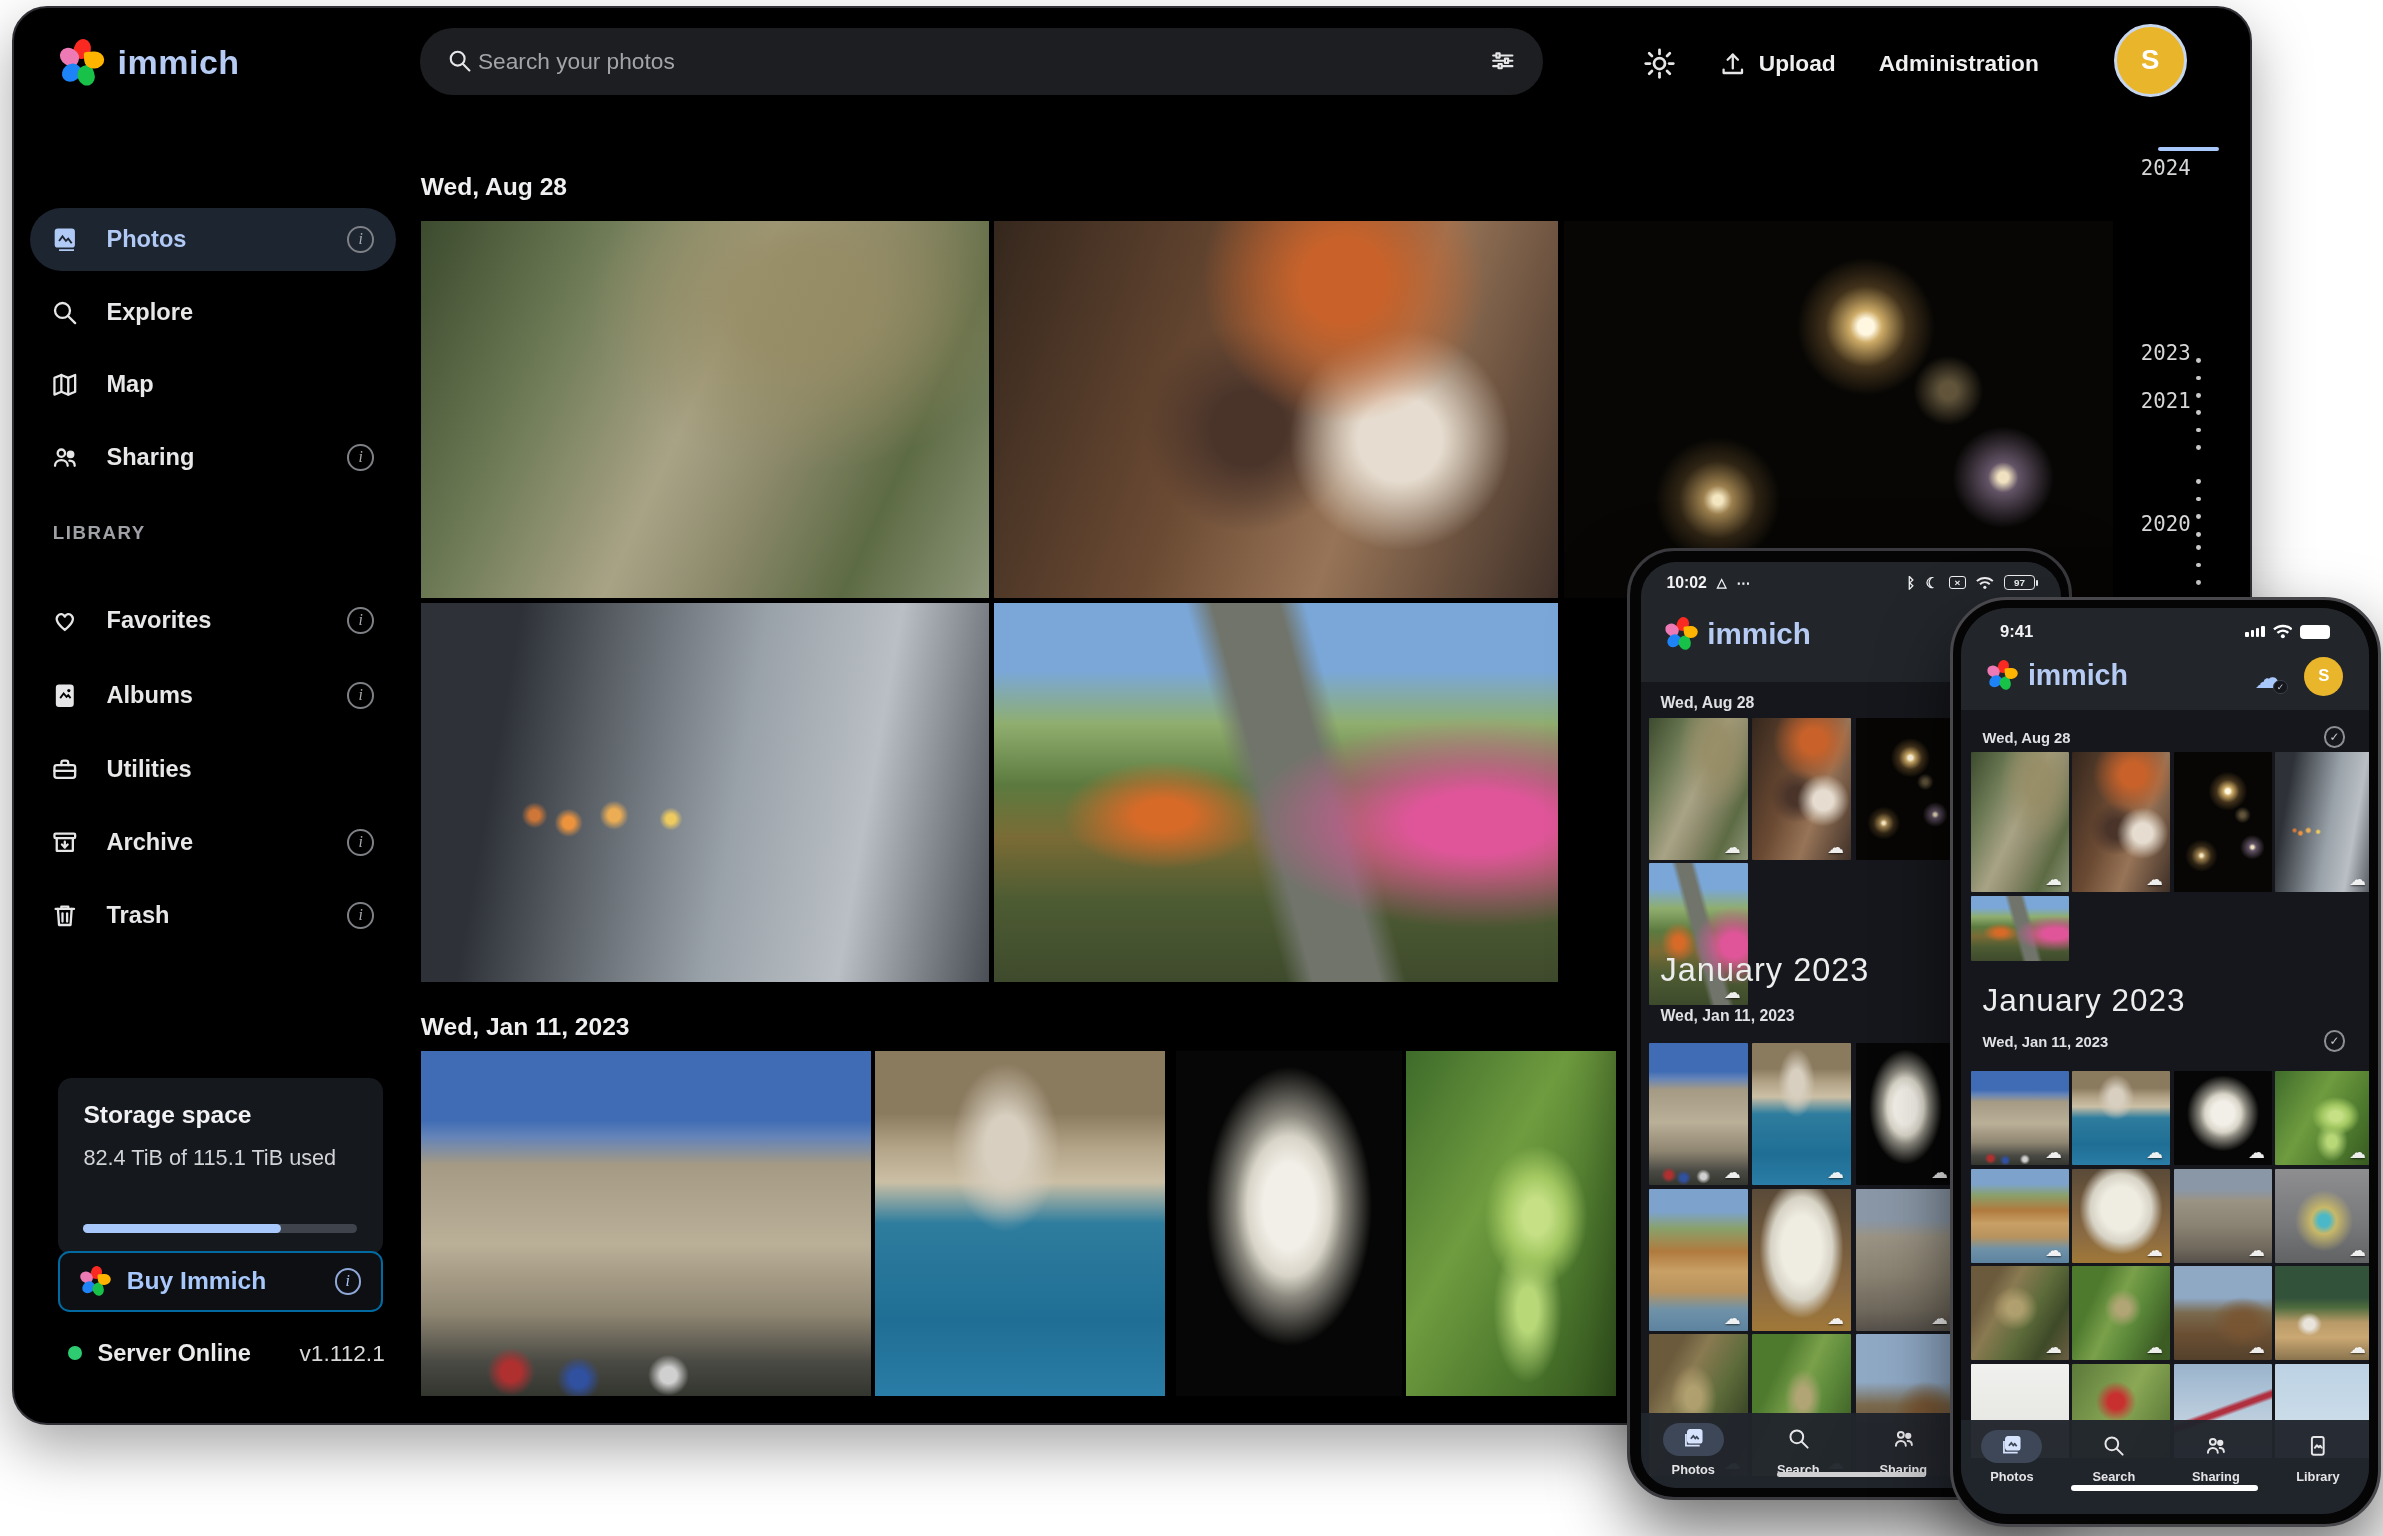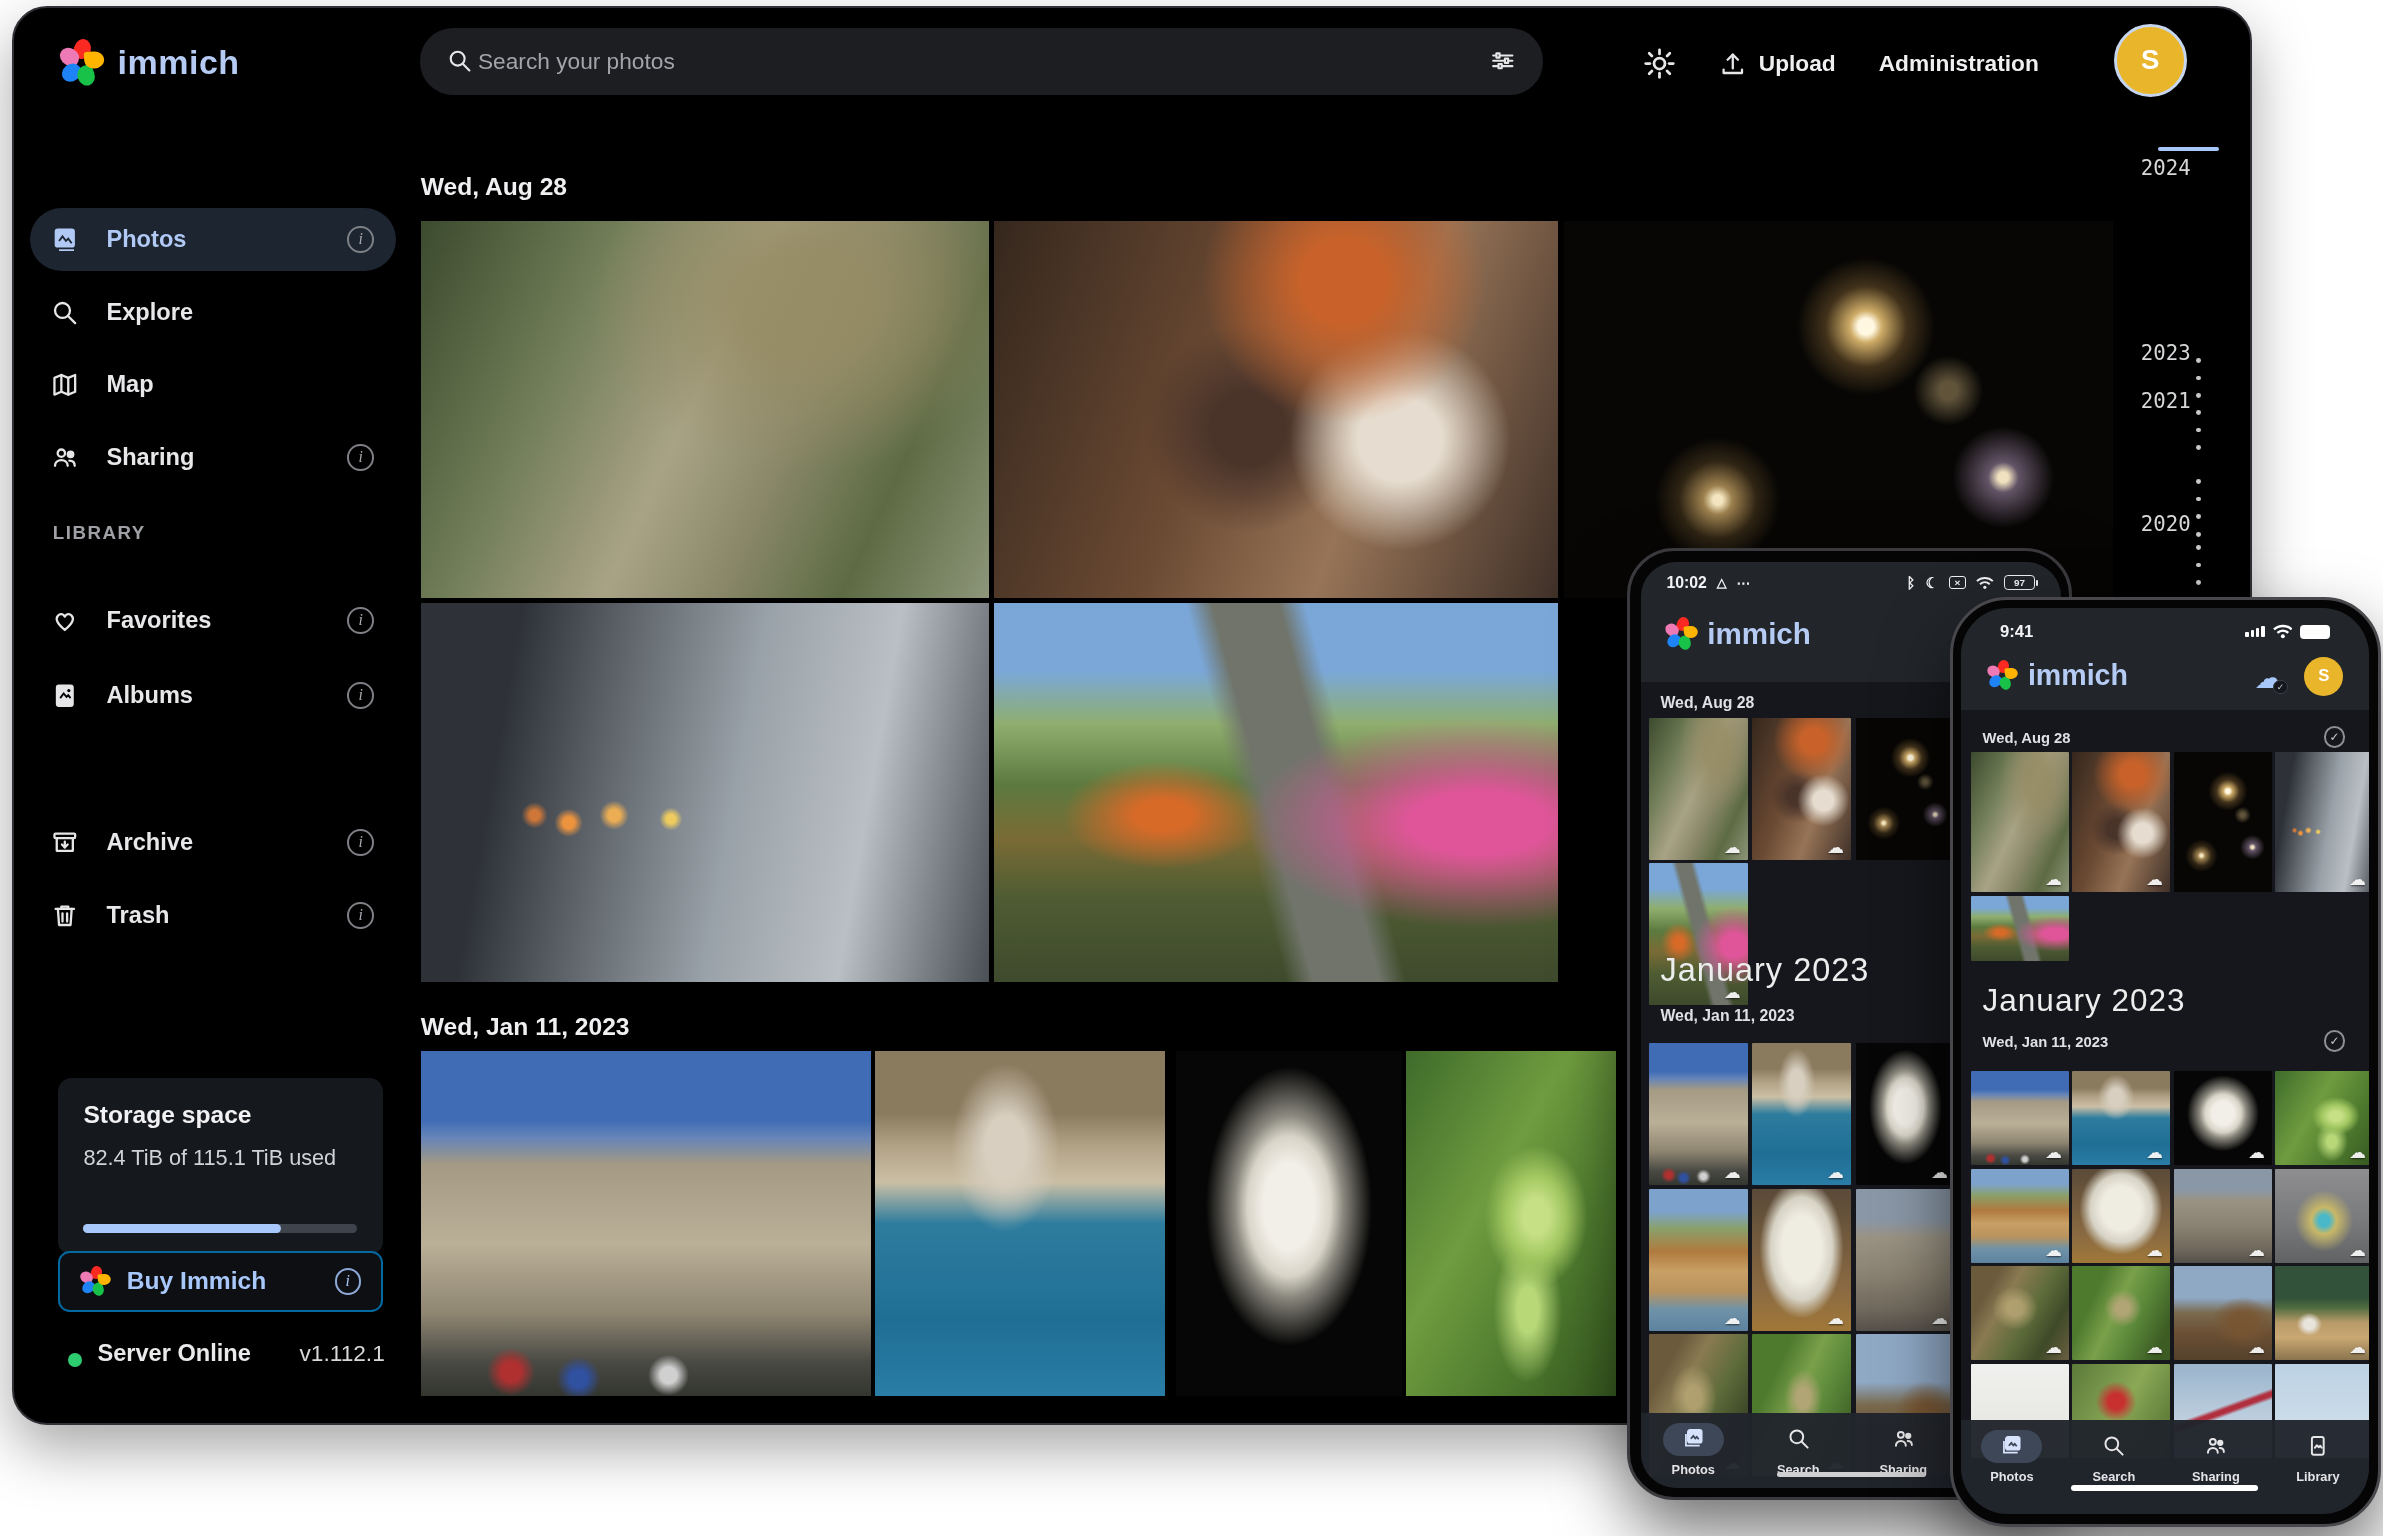--- a/index.html
+++ b/index.html
@@ -40,21 +40,21 @@
   .section-label { position:absolute; left:39px; top:514px; color:#9fa1a6; font-size:18.7px; font-weight:600; letter-spacing:1.5px; }
 
   .storage-card { position:absolute; left:44px; top:1070px; width:325px; height:177px; background:#15181d; border-radius:13.8px; padding:23.6px 25.6px; }
   .storage-title { color:#f2f2f4; font-size:24.6px; font-weight:700; }
   .storage-usage { color:#d2d3d6; font-size:21.7px; margin-top:15.8px; }
   .storage-track { position:absolute; left:25.6px; right:25.6px; bottom:21.7px; height:8.9px; border-radius:4.9px; background:#3f434b; }
   .storage-fill { height:8.9px; border-radius:4.9px; background:#a8c7fa; }
   .buy-btn { position:absolute; left:44px; top:1243px; width:325px; height:61px; background:#0d0f13; border:2px solid #0369a1;
              border-radius:11.8px; display:flex; align-items:center; padding:0 19.7px; gap:15.8px; }
   .buy-label { color:#a8c7fa; font-size:24.6px; font-weight:700; flex:1; }
-  .server-row { position:absolute; left:54px; top:1332px; width:317px; display:flex; align-items:flex-end; gap:15.8px; }
+  .server-row { position:absolute; left:54px; top:1332px; width:317px; display:flex; align-items:center; gap:15.8px; }
   .dot { width:13.8px; height:13.8px; border-radius:50%; background:#2ecc71; }
   .server-label { color:#eaeaec; font-size:23.6px; font-weight:600; flex:1; }
   .version { color:#d8d8da; font-size:22.7px; }
 
   
   .date-h { position:absolute; color:#f0f0f2; font-size:24.6px; font-weight:600; }
   .tile { position:absolute; }
   .scrub-year { position:absolute; font-family:"DejaVu Sans Mono",monospace; font-size:20.7px; color:#d6d7d9; }
   .scrub-line { position:absolute; left:2144px; top:139px; width:61px; height:3.9px; background:#a8c7fa; border-radius:2px; }
   .dots { position:absolute; left:2182px; display:flex; flex-direction:column; gap:12.8px; }
@@ -261,20 +261,28 @@
       <svg width="27.6" height="27.6" viewBox="0 0 24 24" style="stroke:#e6e6e8;fill:#e6e6e8;stroke-width:1.6">
           <rect x="5" y="3" width="14" height="18" rx="2"></rect>
           <path d="M8 14l3-4 2.5 3 1.5-1.5 2 2.5" stroke="#000" fill="none"></path>
           <circle cx="15.5" cy="7.5" r="1.4" fill="#000" stroke="none"></circle>
         </svg>
       <span class="slabel">Albums</span>
       <span class="info">
           <span>i</span>
         </span>
     </div>
+    <div class="side-item" style="top:730px">
+      <svg width="27.6" height="27.6" viewBox="0 0 24 24" class="icon-stroke">
+          <rect x="3" y="8" width="18" height="11" rx="2"></rect>
+          <path d="M9 8V6a2 2 0 0 1 2-2h2a2 2 0 0 1 2 2v2"></path>
+          <line x1="3" y1="13" x2="21" y2="13"></line>
+        </svg>
+      <span class="slabel">Utilities</span>
+    </div>
     <div class="side-item" style="top:803px">
       <svg width="27.6" height="27.6" viewBox="0 0 24 24" class="icon-stroke">
           <rect x="3" y="4" width="18" height="4" rx="1"></rect>
           <path d="M5 8v11h14V8"></path>
           <path d="M12 11v5"></path>
           <path d="M9.5 13.5 12 16l2.5-2.5"></path>
         </svg>
       <span class="slabel">Archive</span>
       <span class="info">
           <span>i</span>

